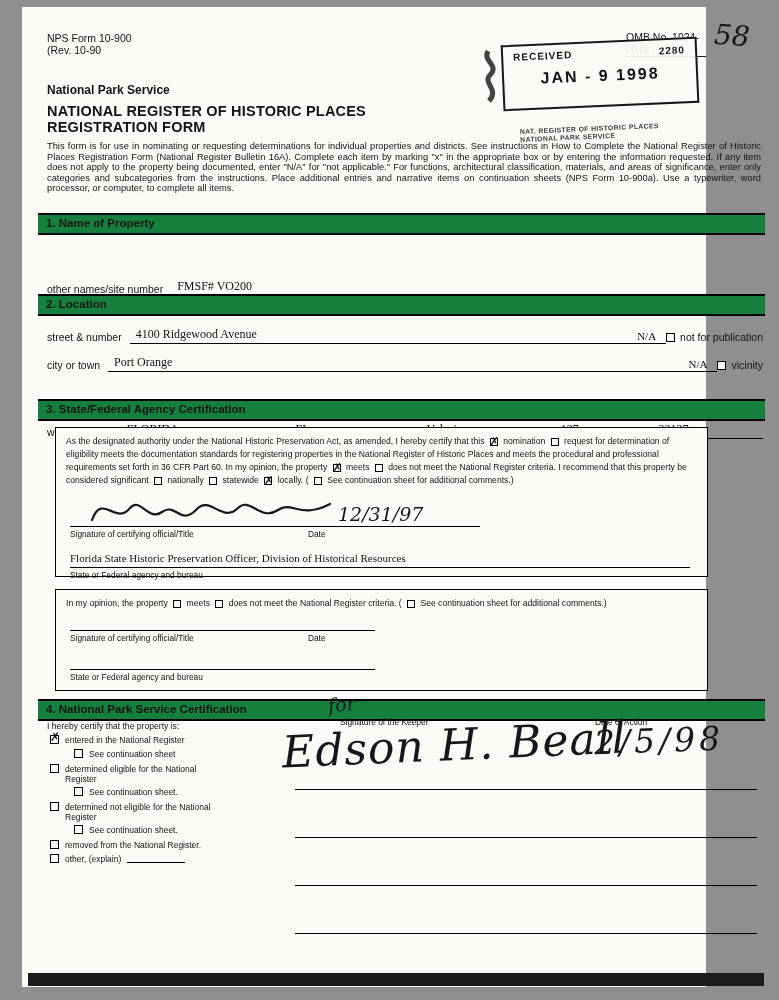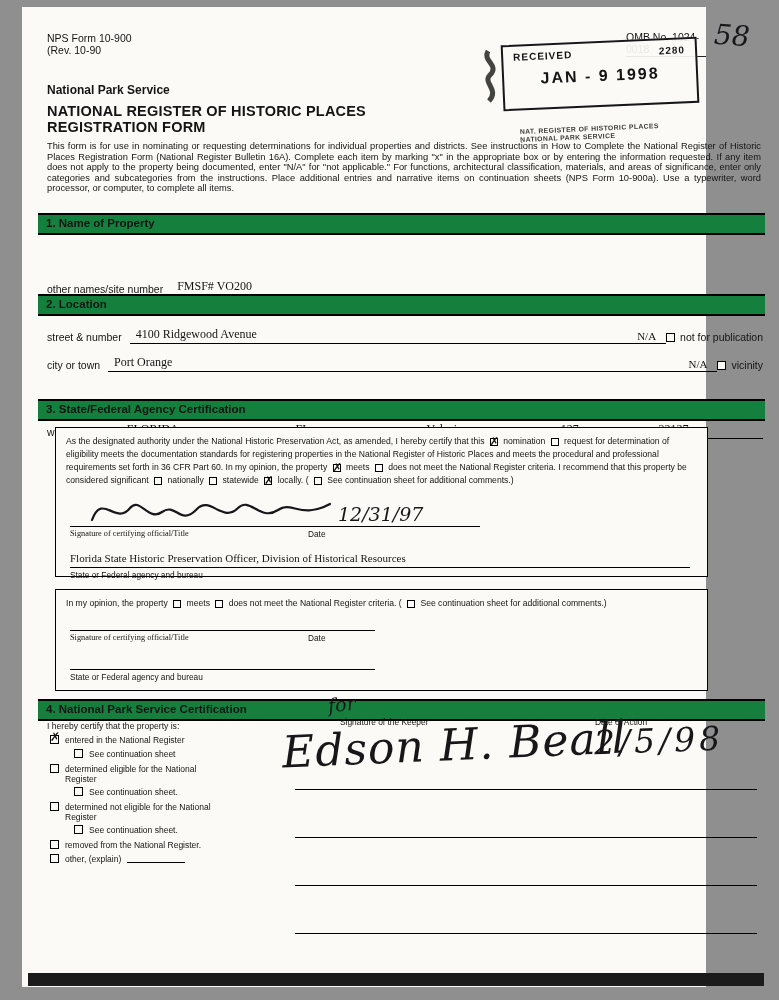--- a/index.html
+++ b/index.html
@@ -85,21 +85,21 @@
 
   
   .certbox { left:33px; width:653px; border:1.2px solid #000; padding:7px 10px; background:#fbfaf6; }
   .box1 { top:420px; height:150px; }
   .box2 { top:582px; height:102px; }
   .certp { font-size:8.6px; line-height:13px; text-align:left; }
   .sigarea { position:relative; width:410px; height:38px; border-bottom:1.2px solid #000; margin:2px 0 1px 4px; }
   .squiggle { position:absolute; left:18px; bottom:-4px; }
   .sig-date { position:absolute; left:268px; bottom:1px; font-size:19px; }
   .siglabels { display:flex; font-size:8.3px; margin-left:4px; margin-top:2px; }
-  .siglabels .first { width:238px;font-family:Liberation Serif, serif; }
+  .siglabels .first { width:238px; }
   .officer-line { margin:13px 0 0 4px; width:620px; border-bottom:1.1px solid #000; font-size:11px; padding-bottom:3px; }
   .agency-lbl { font-size:8.3px; margin:2px 0 0 4px; }
   .blankline { width:305px; border-bottom:1.1px solid #000; height:1px; margin-left:4px; }
   .bl1 { margin-top:20px; }
   .bl2 { margin-top:26px; }
 
   
   .s4-certify { left:25px; top:714px; font-size:8.6px; }
   .s4-options { left:28px; top:728px; width:215px; }
   .opt { display:flex; gap:6px; font-size:8.5px; line-height:10px; margin-bottom:3px; }

